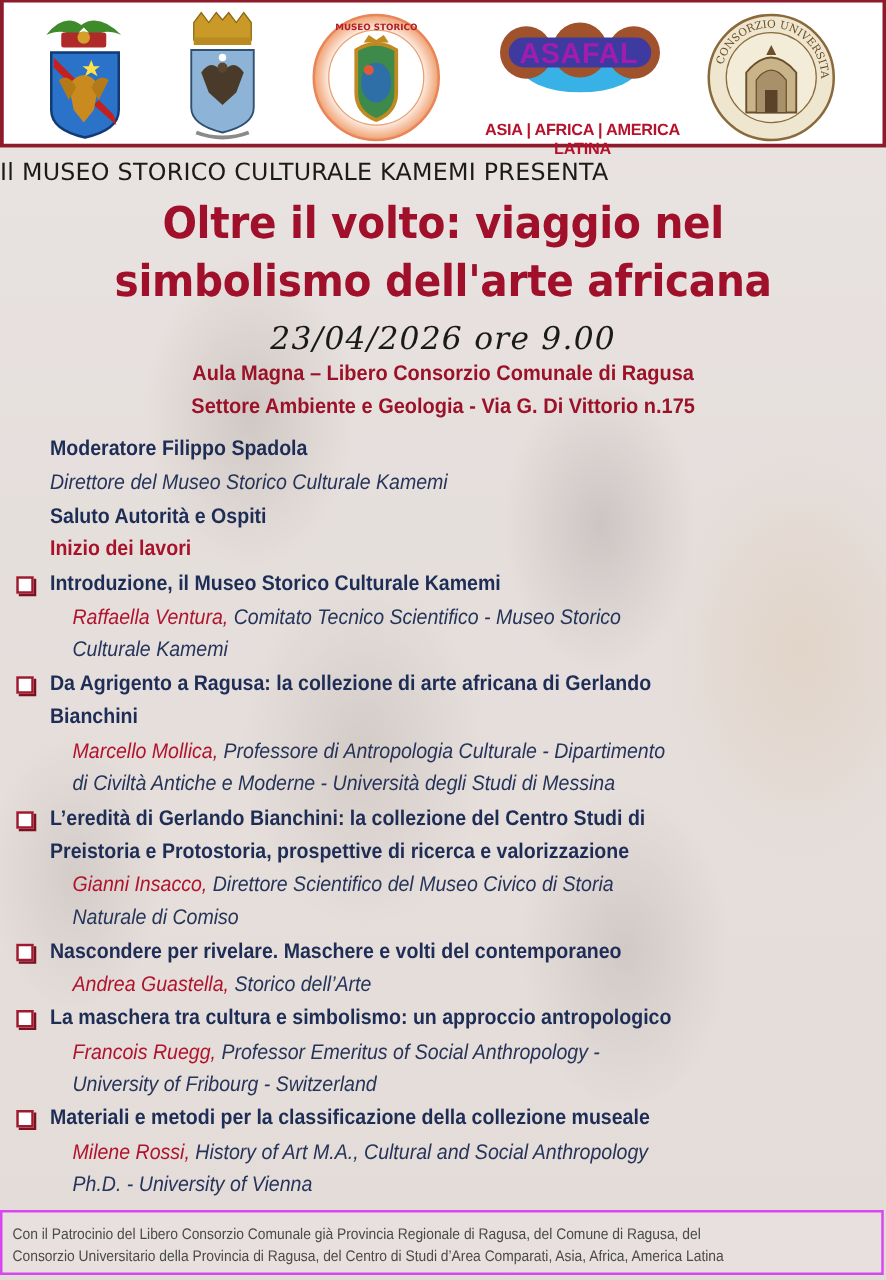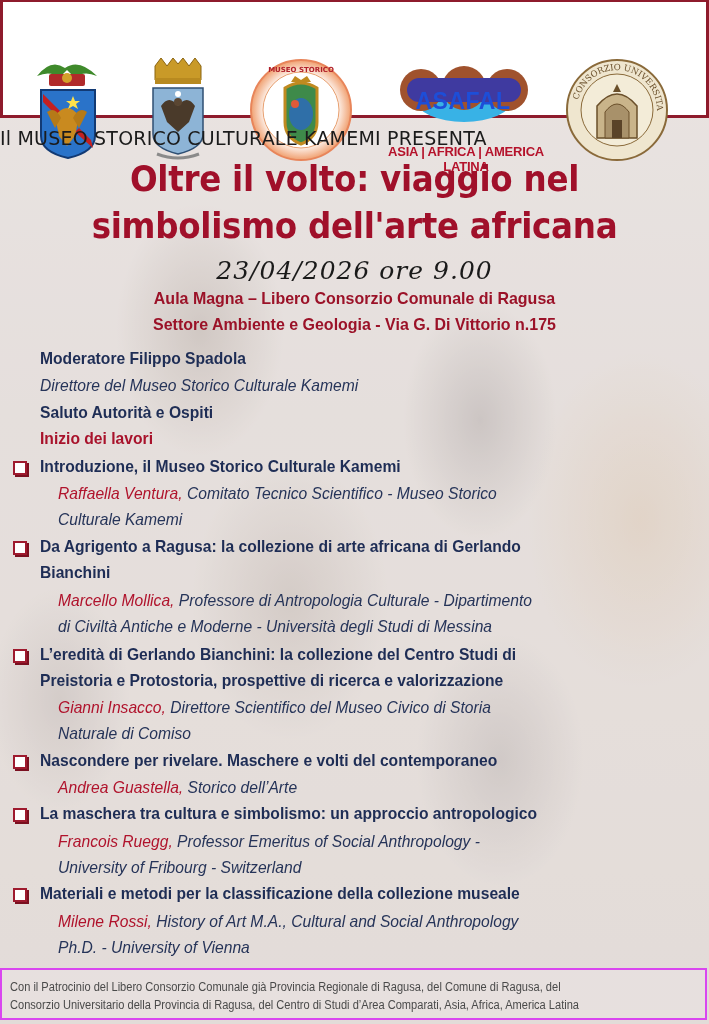--- a/index.html
+++ b/index.html
@@ -21,31 +21,31 @@
       linear-gradient(180deg, #e5dedb 0%, #ddd5d0 40%, #dcd3cd 70%, #d8cfc9 100%);
   }
   .veil { position: absolute; inset: 0; background: rgba(240,236,236,0.45); }
 
   .header {
     position: absolute; left: 0; top: 0; width: 709px; height: 118px;
     background: #ffffff;
     border: 3px solid #8e1b2c;
     border-top-width: 2px;
   }
-  .logo { position: absolute; margin-top: 48px; }
+  .logo { position: absolute; }
   .logo-provincia { left: 28px; top: 6px; width: 72px; height: 105px; }
   .logo-comune { left: 144px; top: 6px; width: 62px; height: 105px; }
   .logo-museo { left: 246px; top: 8px; width: 104px; height: 104px; }
   .logo-asafal { left: 366px; top: 8px; width: 186px; height: 104px; }
   .logo-consorzio { left: 560px; top: 8px; width: 108px; height: 104px; }
 
   .asafal-globes { position: absolute; left: 30px; top: 6px; width: 130px; height: 58px; }
   .asafal-word {
-    position: absolute; left: 32px; top: 30px; width: 124px; text-align: center;
-    font-weight: bold; font-size: 23px; color: #1d4ed8; letter-spacing: 0.5px;
+    position: absolute; left: 32px; top: 19px; width: 124px; text-align: center;
+    font-weight: bold; font-size: 23px; color: #a21caf; letter-spacing: 0.5px;
   }
   .asafal-line1 {
     position: absolute; left: 0; top: 70px; width: 186px; text-align: center;
     font-size: 10.5px; color: #222; font-family: "Liberation Sans", sans-serif; letter-spacing: -0.3px;
   }
   .asafal-line2 {
     position: absolute; left: 4px; top: 86px; width: 186px; text-align: center;
     font-size: 13px; font-weight: bold; color: #b5122b; letter-spacing: -0.2px;
   }
 

